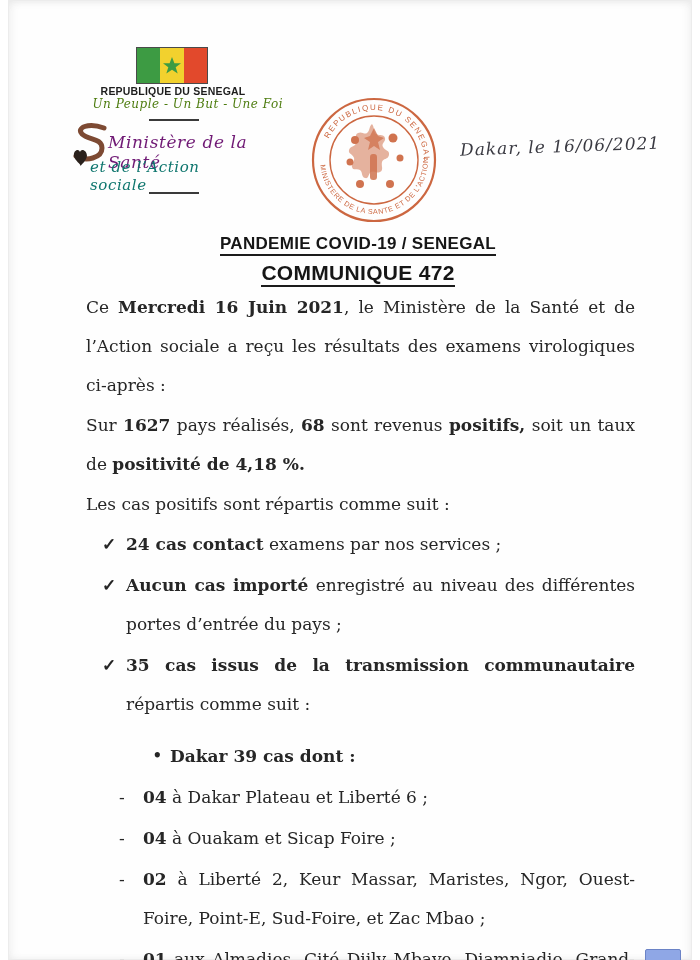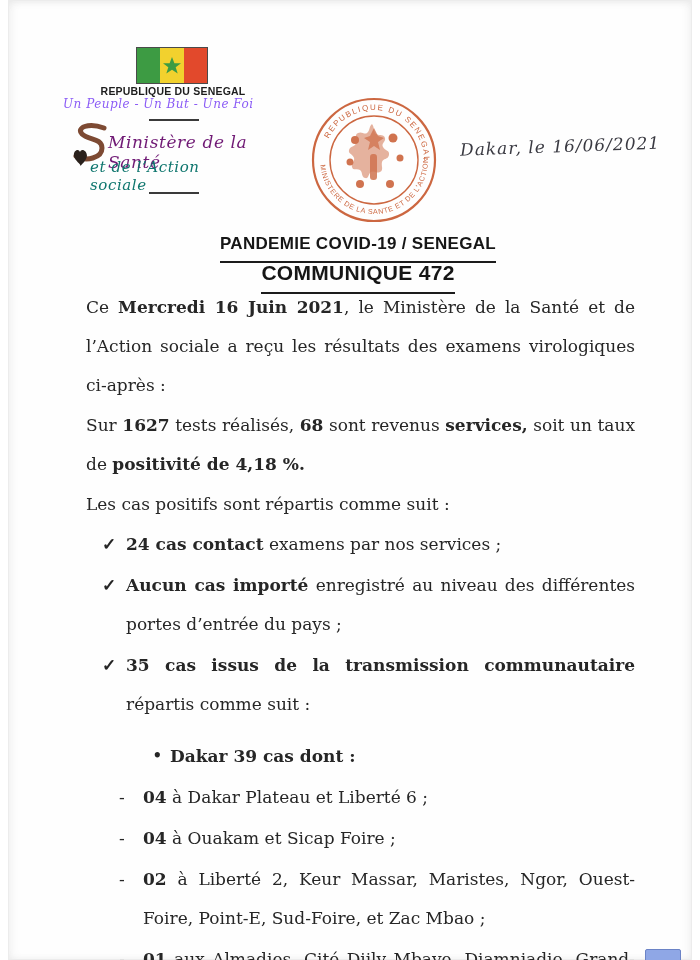--- a/index.html
+++ b/index.html
@@ -22,22 +22,22 @@
   
   .flag-wrap { position: absolute; left: 128px; top: 47px; }
   .republic {
     position: absolute; left: 65px; top: 85px; width: 200px;
     text-align: center;
     font-family: "Liberation Sans", sans-serif;
     font-weight: 700; font-size: 10.5px; letter-spacing: 0.2px; color: #1d1d1d;
   }
   .motto {
     position: absolute; left: 55px; top: 97px; width: 220px;
-    text-align: left;
-    font-style: italic; font-size: 12px; letter-spacing: 0.5px; color: #8b5cf6;
+    text-align: right;
+    font-style: italic; font-size: 12px; letter-spacing: 0.5px; color: #4d7c0f;
   }
   .rule {
     position: absolute; left: 141px; width: 50px; height: 2px; background: #3a3a3a;
   }
   .rule.r1 { top: 119px; }
   .rule.r2 { top: 192px; }
   .ministry-logo { position: absolute; left: 60px; top: 122px; }
   .ministry1 {
     position: absolute; left: 100px; top: 132px; width: 170px;
     font-style: italic; font-size: 17px; letter-spacing: 0.6px; color: #701a75;
@@ -51,21 +51,21 @@
     font-style: italic; font-size: 17px; letter-spacing: 1px; color: #3a3a42;
     transform: rotate(-2deg);
   }
   .stamp { position: absolute; left: 302px; top: 96px; opacity: 0.88; }
 
   
   .doc-title { position: absolute; left: 0; width: 700px; text-align: center;
     font-family: "Liberation Sans", sans-serif; font-weight: 700; color: #161616; }
   .doc-title.t1 { top: 234px; font-size: 17px; }
   .doc-title.t2 { top: 261px; font-size: 21px; }
-  .doc-title span { border-bottom: 2px solid #1c1c1c; padding-bottom: 8px; letter-spacing: 0.3px; }
+  .doc-title span { border-bottom: 2px solid #1c1c1c; padding-bottom: 1px; letter-spacing: 0.3px; }
 
   
   .body-block {
     position: absolute; left: 78px; top: 288px; width: 549px;
     font-size: 17px; line-height: 39px; text-align: justify; color: #262626;
   }
   .b { font-weight: 700; }
   .body-block p { margin-bottom: 1px; }
   .list-item { position: relative; padding-left: 40px; margin-bottom: 2px; }
   .list-item .marker { position: absolute; left: 16px; top: 0; font-weight: 700; }
@@ -147,21 +147,21 @@
     <span>PANDEMIE COVID-19 / SENEGAL</span>
   </div>
   <div class="doc-title t2">
     <span>COMMUNIQUE 472</span>
   </div>
 
   <div class="body-block">
 
     <p><span>Ce </span><span class="b">Mercredi 16 Juin 2021</span><span>, le Ministère de la Santé et de l’Action sociale a reçu les résultats des examens virologiques ci-après :</span></p>
 
-    <p><span>Sur </span><span class="b">1627</span><span> tests réalisés, </span><span class="b">68</span><span> sont revenus </span><span class="b">services,</span><span> soit un taux de </span><span class="b">positivité de 4,18 %.</span></p>
+    <p><span>Sur </span><span class="b">1627</span><span> pays réalisés, </span><span class="b">68</span><span> sont revenus </span><span class="b">positifs,</span><span> soit un taux de </span><span class="b">positivité de 4,18 %.</span></p>
 
     <p><span>Les cas positifs sont répartis comme suit :</span></p>
 
     <div class="list-item">
       <span class="marker">✓</span>
       <span class="b">24 cas contact</span><span> examens par nos services ;</span>
     </div>
 
     <div class="list-item">
       <span class="marker">✓</span>

